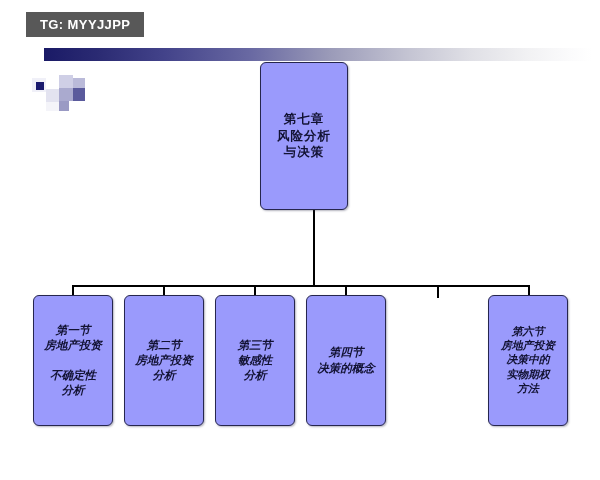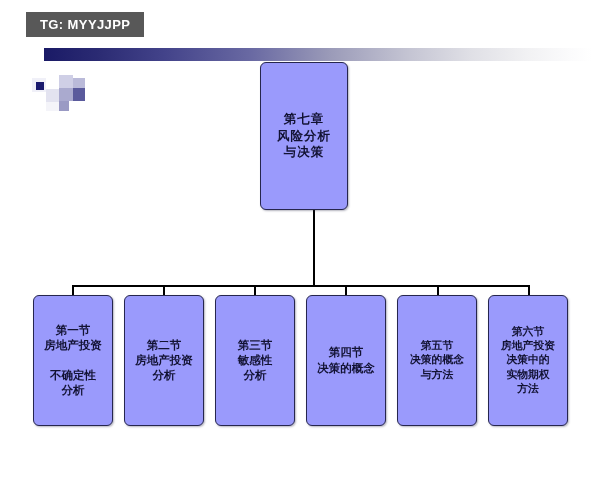--- a/index.html
+++ b/index.html
@@ -128,20 +128,21 @@
   }
   #node-root .node-text {
     font-size: 12.5px;
     letter-spacing: 1px;
   }
 
   .leaf {
     top: 295px;
     height: 131px;
     width: 80px;
+    font-style: italic;
   }
   .leaf .node-text {
     font-size: 11.5px;
   }
   #node-1 { left: 33px;  }
   #node-2 { left: 124px; }
   #node-3 { left: 215px; }
   #node-4 { left: 306px; }
   #node-5 { left: 397px; }
   #node-6 { left: 488px; }
@@ -217,25 +218,20 @@
   </div>
   <div class="node leaf" id="node-3">
     <div class="node-text">第三节
 敏感性
 分析</div>
   </div>
   <div class="node leaf" id="node-4">
     <div class="node-text">第四节
 决策的概念</div>
   </div>
-  <div class="node leaf" id="node-5">
-    <div class="node-text">第五节
-决策的概念
-与方法</div>
-  </div>
   <div class="node leaf" id="node-6">
     <div class="node-text">第六节
 房地产投资
 决策中的
 实物期权
 方法</div>
   </div>
 
 
 </div>

